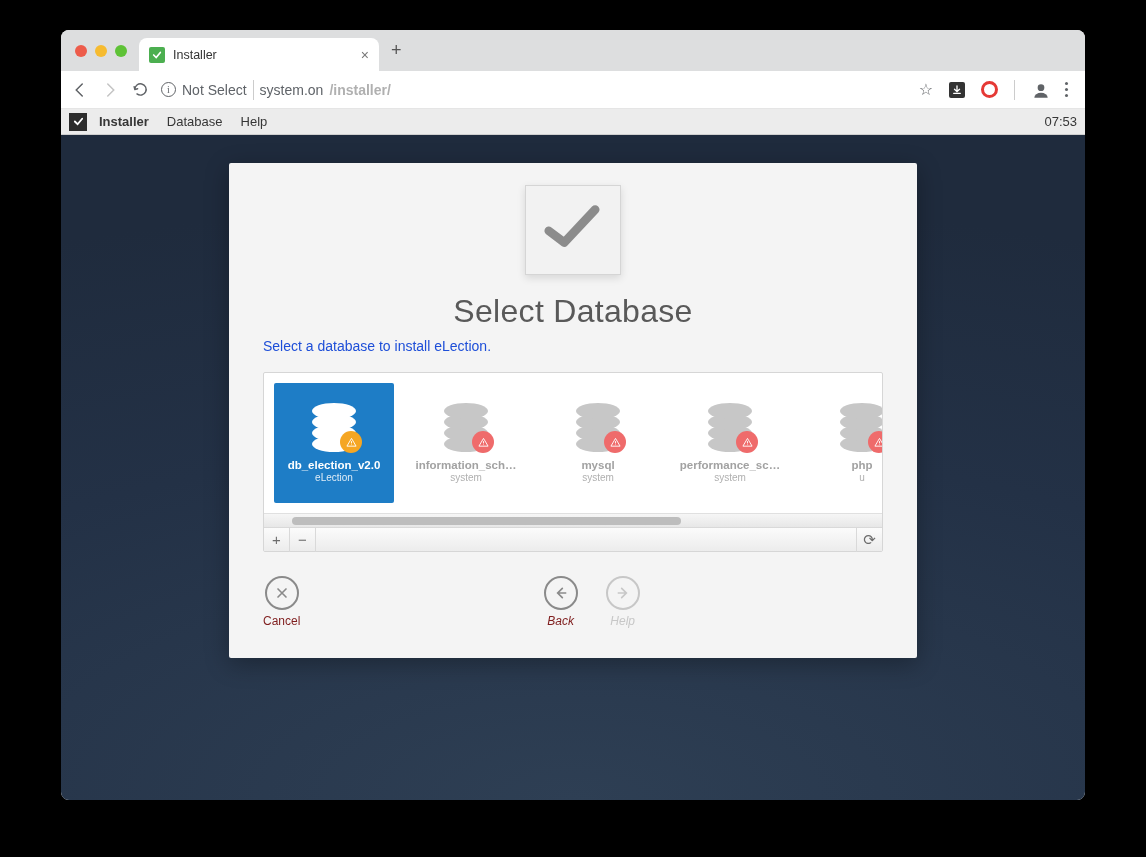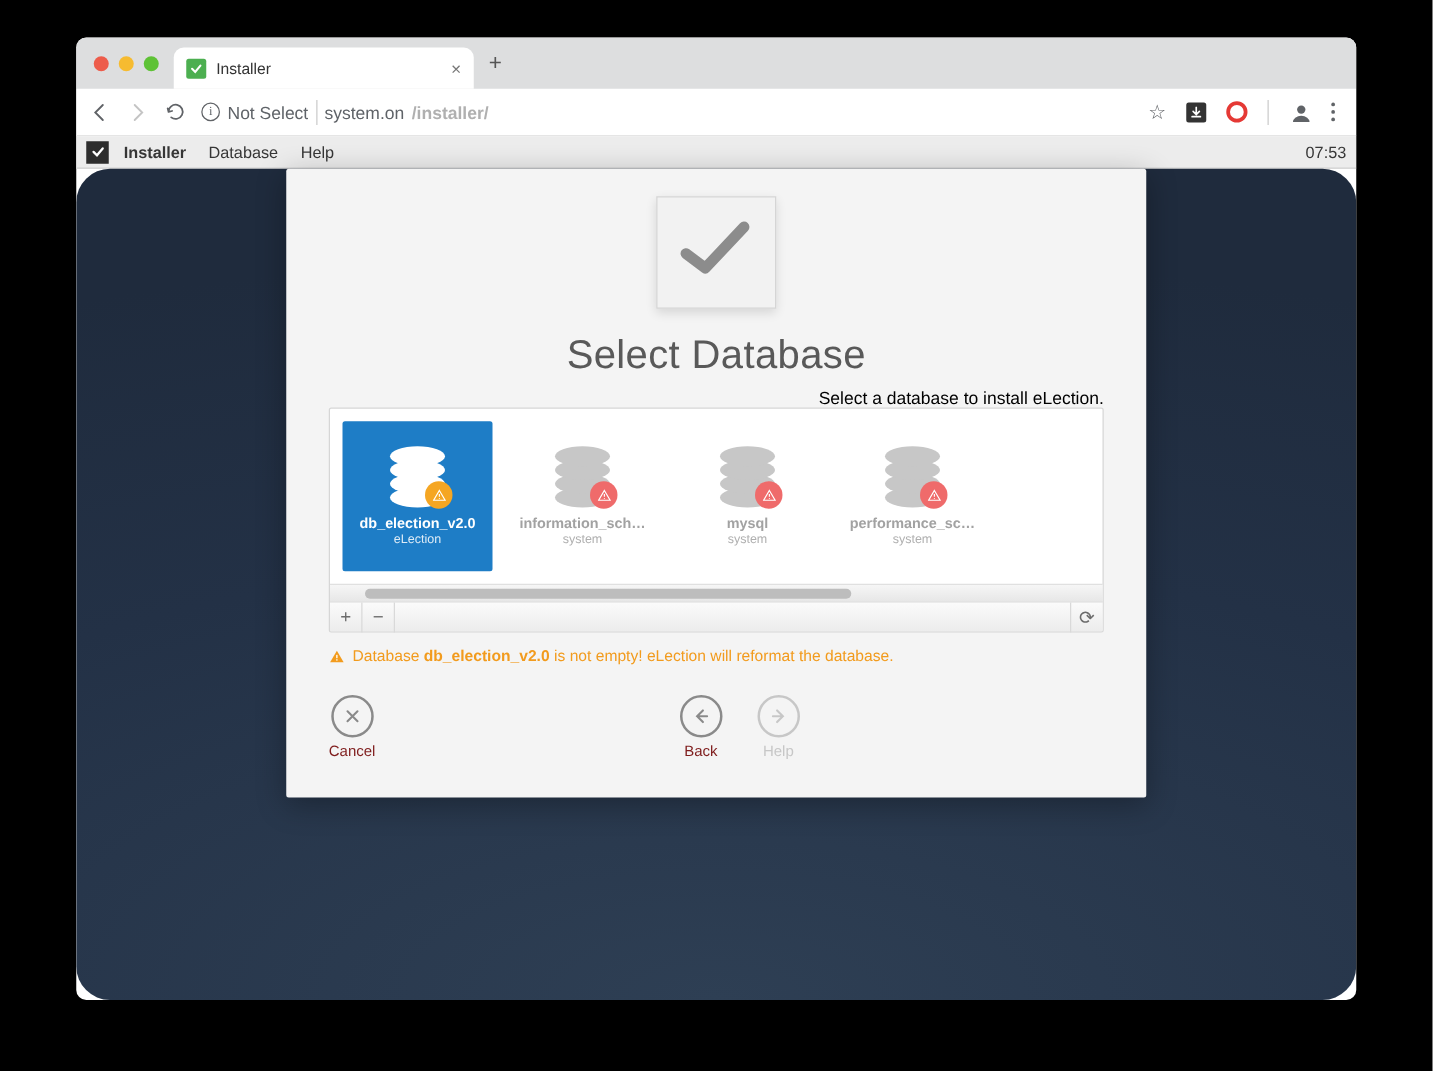--- a/index.html
+++ b/index.html
@@ -103,22 +103,22 @@
   .menu-item.bold{ font-weight:700;}
   .clock{ margin-left:auto; font-size:13px;}
   
   .viewport {
     flex:1;
     background:#27374a;
     background: radial-gradient(ellipse 140% 90% at 50% 100%, #2e3f54 0%, #233146 60%, #1f2b3d 100%);
     display:flex;
     align-items:flex-start;
     justify-content:center;
+    padding-top:28px;
     padding-bottom:28px;
-    border-radius:27px;
   }
   .card {
     width:688px;
     background:#f4f4f4;
     border-radius:2px;
     box-shadow:0 6px 24px rgba(0,0,0,.3);
     padding:22px 34px 30px;
     position:relative;
   }
   .hero {
@@ -131,21 +131,21 @@
   }
   .envelope .paper{
     position:absolute;left:12px;top:0;width:96px;height:90px;background:#f2f2f2;border:1px solid #d5d5d5;
     box-shadow:0 3px 8px rgba(0,0,0,.12);
   }
   .envelope svg{position:absolute;left:30px;top:18px;width:58px;height:48px;}
   h1 {
     text-align:center; font-weight:400; font-size:32px; color:#595959; letter-spacing:.3px;
   }
   .subtitle {
-    text-align:right; color:#000000; font-size:14px; margin-top:8px; 
+    text-align:left; color:#1d4ed8; font-size:14px; margin-top:8px; margin-bottom:18px;
   }
   
   .db-panel {
     border:1px solid #d6d6d6; background:#fff; border-radius:2px;
   }
   .db-grid {
     display:flex; gap:12px; padding:10px; overflow:hidden;
   }
   .db {
     width:120px; min-width:120px; height:120px;
@@ -186,21 +186,21 @@
   
   .actions { display:flex; gap:60px; margin-top:24px;}
   .act { display:flex; flex-direction:column; align-items:center; gap:4px; cursor:pointer;}
   .act .circ{
     width:34px;height:34px;border:2.5px solid #8a8a8a;border-radius:50%;
     display:flex;align-items:center;justify-content:center;color:#8a8a8a;
   }
   .act.disabled .circ{ border-color:#c7c7c7; color:#c7c7c7;}
   .act .lbl{ font-size:12px; color:#7f1d1d;}
   .act.disabled .lbl{ color:#c7c7c7;}
-  .act-group{ display:flex; gap:28px; margin-left:auto; margin-right:auto; transform:translateX(-30px);}
+  .act-group{ display:flex; gap:28px; margin-left:auto; margin-right:auto; transform:translateX(-30px);font-style:italic;}
 </style>
 </head>
 <body>
 
 <div class="browser">
 
   <div class="tabstrip">
     <div class="traffic">
       <div class="dot red"></div>
       <div class="dot yel"></div>
@@ -354,41 +354,48 @@
                   <svg viewBox="0 0 24 24">
                     <path d="M12 3 L22 20 H2 Z" fill="none" stroke="#fff" stroke-width="2"></path>
                     <line x1="12" y1="9" x2="12" y2="14" stroke="#fff" stroke-width="2"></line>
                     <circle cx="12" cy="17" r="1" fill="#fff"></circle>
                   </svg>
                 </div>
               </div>
               <div class="db-name">performance_sc…</div>
               <div class="db-sub">system</div>
             </div>
+            <div class="db">
+              <div class="stack">
+                <div class="disc d4"></div>
+                <div class="disc d3"></div>
+                <div class="disc d2"></div>
+                <div class="disc d1"></div>
+                <div class="badge">
+                  <svg viewBox="0 0 24 24">
+                    <path d="M12 3 L22 20 H2 Z" fill="none" stroke="#fff" stroke-width="2"></path>
+                    <line x1="12" y1="9" x2="12" y2="14" stroke="#fff" stroke-width="2"></line>
+                    <circle cx="12" cy="17" r="1" fill="#fff"></circle>
+                  </svg>
+                </div>
+              </div>
+              <div class="db-name">php</div>
+              <div class="db-sub">u</div>
+            </div>
           </div>
         <div class="hscroll">
             <div class="thumb"></div>
           </div>
         <div class="panel-footer">
           <span class="pf-btn">+</span>
           <span class="pf-btn">−</span>
           <span class="pf-btn refresh">⟳</span>
         </div>
       </div>
 
-      <div class="warning">
-        <svg viewBox="0 0 24 24">
-            <path d="M12 3 L22 20 H2 Z" fill="#f29b1d"></path>
-            <rect x="11" y="9" width="2" height="5" fill="#fff"></rect>
-            <rect x="11" y="15.5" width="2" height="2" fill="#fff"></rect>
-          </svg>
-        <span>
-          <span>Database </span><b>db_election_v2.0</b><span> is not empty! eLection will reformat the database.</span>
-        </span>
-      </div>
 
       <div class="actions">
         <div class="act">
           <div class="circ">
             <svg viewBox="0 0 24 24" width="16" height="16">
                 <path d="M6 6 L18 18 M18 6 L6 18" stroke="currentColor" stroke-width="2.5" stroke-linecap="round"></path>
               </svg>
           </div>
           <span class="lbl">Cancel</span>
         </div>

